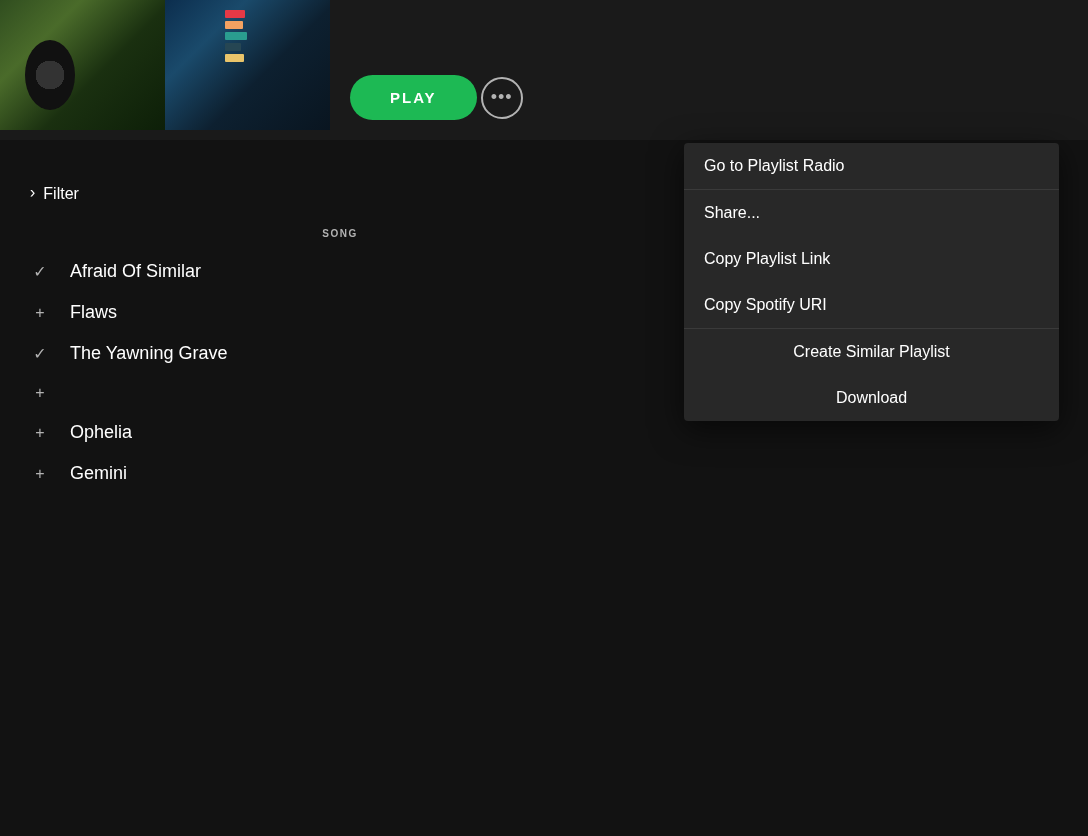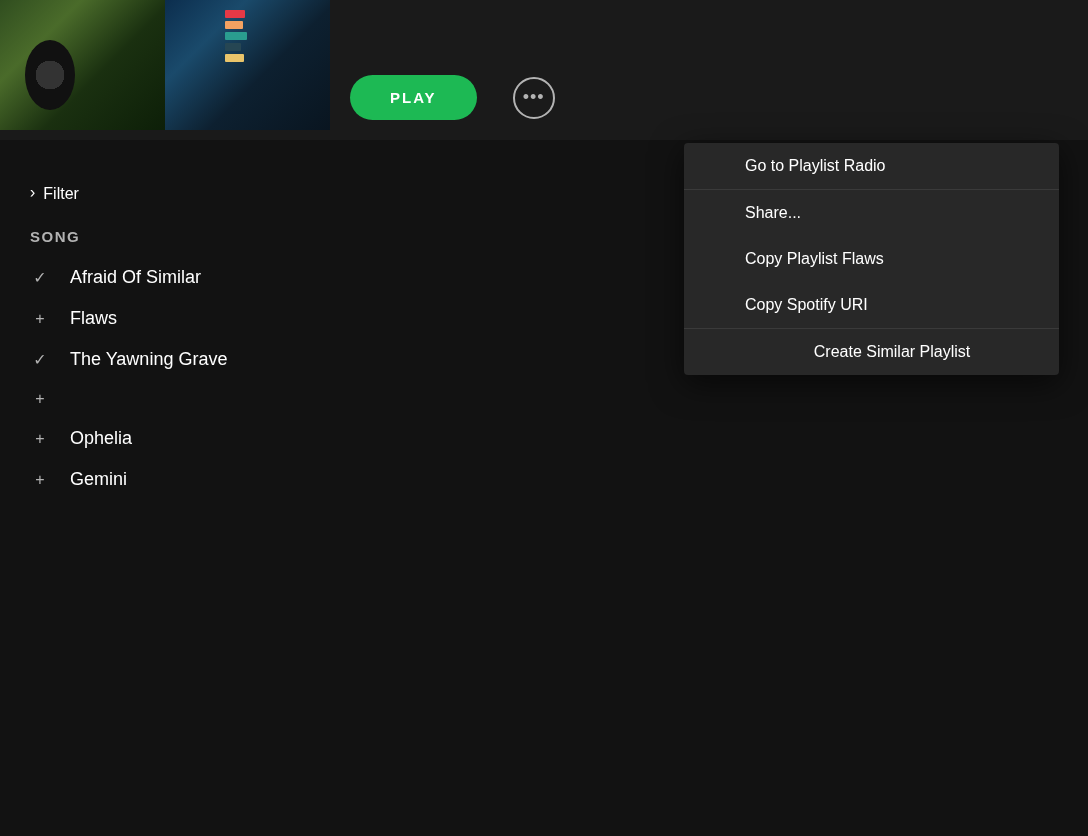--- a/index.html
+++ b/index.html
@@ -78,21 +78,21 @@
       border-radius: 1px;
     }
 
     
     .controls-area {
       position: absolute;
       top: 75px;
       left: 350px;
       display: flex;
       align-items: center;
-      gap: 36px;
+      gap: 4px;
     }
 
     .play-button {
       background: #1db954;
       color: white;
       border: none;
       border-radius: 50px;
       padding: 14px 40px;
       font-size: 15px;
       font-weight: 700;
@@ -136,24 +136,25 @@
     .song-list-area {
       position: absolute;
       top: 220px;
       left: 0;
       width: 680px;
     }
 
     .song-header {
       padding: 8px 30px 12px 30px;
       color: #b3b3b3;
-      font-size: 15px;
+      font-size: 10px;
       font-weight: 700;
       letter-spacing: 1.5px;
       text-transform: uppercase;
+      text-align: center;
     }
 
     .song-row {
       display: flex;
       align-items: center;
       padding: 10px 30px;
       gap: 20px;
     }
 
     .song-icon {
@@ -178,21 +179,20 @@
       width: 375px;
       background: #282828;
       border-radius: 4px;
       overflow: hidden;
       box-shadow: 0 8px 32px rgba(0,0,0,0.6);
       z-index: 100;
     }
 
     .menu-section {
       border-bottom: 1px solid #3a3a3a;
-      padding-left: 41px;
     }
 
     .menu-section:last-child {
       border-bottom: none;
       text-align: center;
     }
 
     .menu-item {
       padding: 14px 20px;
       color: #fff;
@@ -269,23 +269,24 @@
 </div>
 
 <div class="context-menu">
 
   <div class="menu-section">
     <div class="menu-item">Go to Playlist Radio</div>
   </div>
 
   <div class="menu-section">
     <div class="menu-item">Share...</div>
-    <div class="menu-item">Copy Playlist Flaws</div>
+    <div class="menu-item">Copy Playlist Link</div>
     <div class="menu-item">Copy Spotify URI</div>
   </div>
 
 
 
   <div class="menu-section">
     <div class="menu-item">Create Similar Playlist</div>
+    <div class="menu-item">Download</div>
   </div>
 
 </div>
 
 </body></html>

